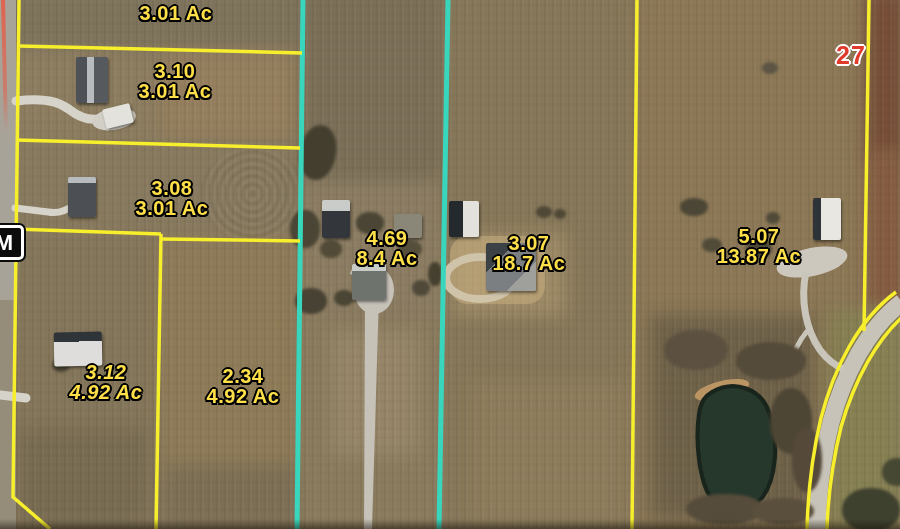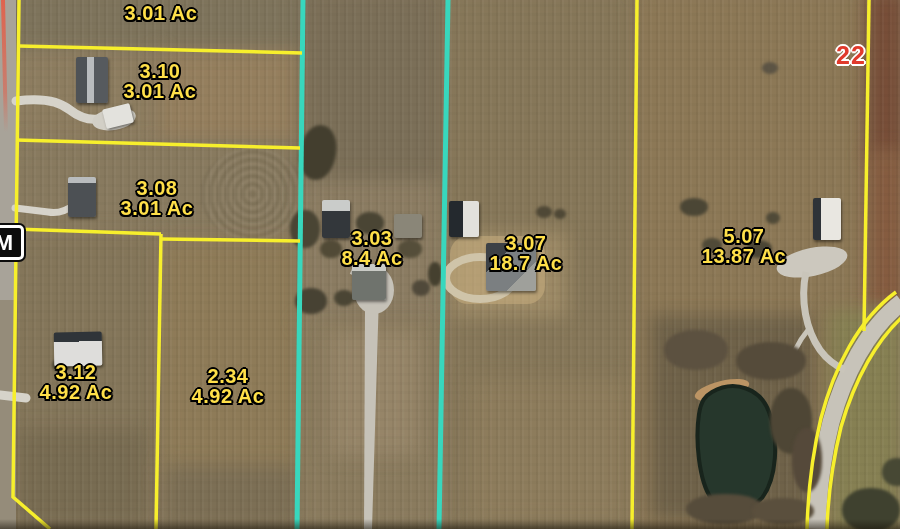--- a/index.html
+++ b/index.html
@@ -25,21 +25,21 @@
   .bldg{position:absolute;border-radius:2px;box-shadow:1px 2px 3px rgba(0,0,0,.45);}
 
   
   .lines-svg{position:absolute;left:0;top:0;}
 
   
   .parcel-label{position:absolute;transform:translate(-50%,-50%);
     color:var(--c-label,#ffe049);font-weight:bold;font-size:20px;line-height:18px;
     text-align:center;white-space:nowrap;letter-spacing:.5px;
     text-shadow:-2px 0 0 #000,2px 0 0 #000,0 -2px 0 #000,0 2px 0 #000,
-                -1.5px -1.5px 0 #000,1.5px -1.5px 0 #000,-1.5px 1.5px 0 #000,1.5px 1.5px 0 #000;}
+                -1.5px -1.5px 0 #000,1.5px -1.5px 0 #000,-1.5px 1.5px 0 #000,1.5px 1.5px 0 #000;margin-left:15px;}
   .pl-line{padding:1px 0;}
   .route-number{position:absolute;left:836px;top:41px;
     color:var(--c-route,#e03a2c);font-weight:bold;font-size:25px;letter-spacing:1px;
     text-shadow:-2px 0 0 #fff,2px 0 0 #fff,0 -2px 0 #fff,0 2px 0 #fff,
                 -1px -1px 0 #fff,1px -1px 0 #fff,-1px 1px 0 #fff,1px 1px 0 #fff;}
   .route-marker{position:absolute;left:-16px;top:225px;width:40px;height:35px;
     background:var(--c-marker-bg,#0c0c0c);border:3px solid #fff;border-radius:5px;
     box-shadow:0 0 0 2px #0c0c0c;display:flex;align-items:center;justify-content:center;}
   .route-marker-text{color:var(--c-marker-text,#fff);font-weight:bold;font-size:22px;}
 
@@ -179,40 +179,40 @@
       </div>
       <div class="parcel-label" style="left: 160px; top: 81px;">
         <div class="pl-line">3.10</div>
         <div class="pl-line">3.01 Ac</div>
       </div>
       <div class="parcel-label" style="left: 157px; top: 198px;">
         <div class="pl-line">3.08</div>
         <div class="pl-line">3.01 Ac</div>
       </div>
       <div class="parcel-label" style="left: 372px; top: 248px;">
-        <div class="pl-line">3.03</div>
+        <div class="pl-line">4.69</div>
         <div class="pl-line">8.4 Ac</div>
       </div>
-      <div class="parcel-label" style="left: 526px; top: 253px;">
+      <div class="parcel-label" style="left: 514px; top: 253px;">
         <div class="pl-line">3.07</div>
         <div class="pl-line">18.7 Ac</div>
       </div>
       <div class="parcel-label" style="left: 744px; top: 246px;">
         <div class="pl-line">5.07</div>
         <div class="pl-line">13.87 Ac</div>
       </div>
-      <div class="parcel-label" style="left: 76px; top: 382px;">
+      <div class="parcel-label" style="left: 91px; top: 382px; font-style: italic;">
         <div class="pl-line">3.12</div>
         <div class="pl-line">4.92 Ac</div>
       </div>
       <div class="parcel-label" style="left: 228px; top: 386px;">
         <div class="pl-line">2.34</div>
         <div class="pl-line">4.92 Ac</div>
       </div>
     </div>
 
   <div class="route-marker">
     <span class="route-marker-text">M</span>
   </div>
-  <div class="route-number">22</div>
+  <div class="route-number">27</div>
 
   <div class="bottom-vignette"></div>
 </div>
 
 </body></html>

